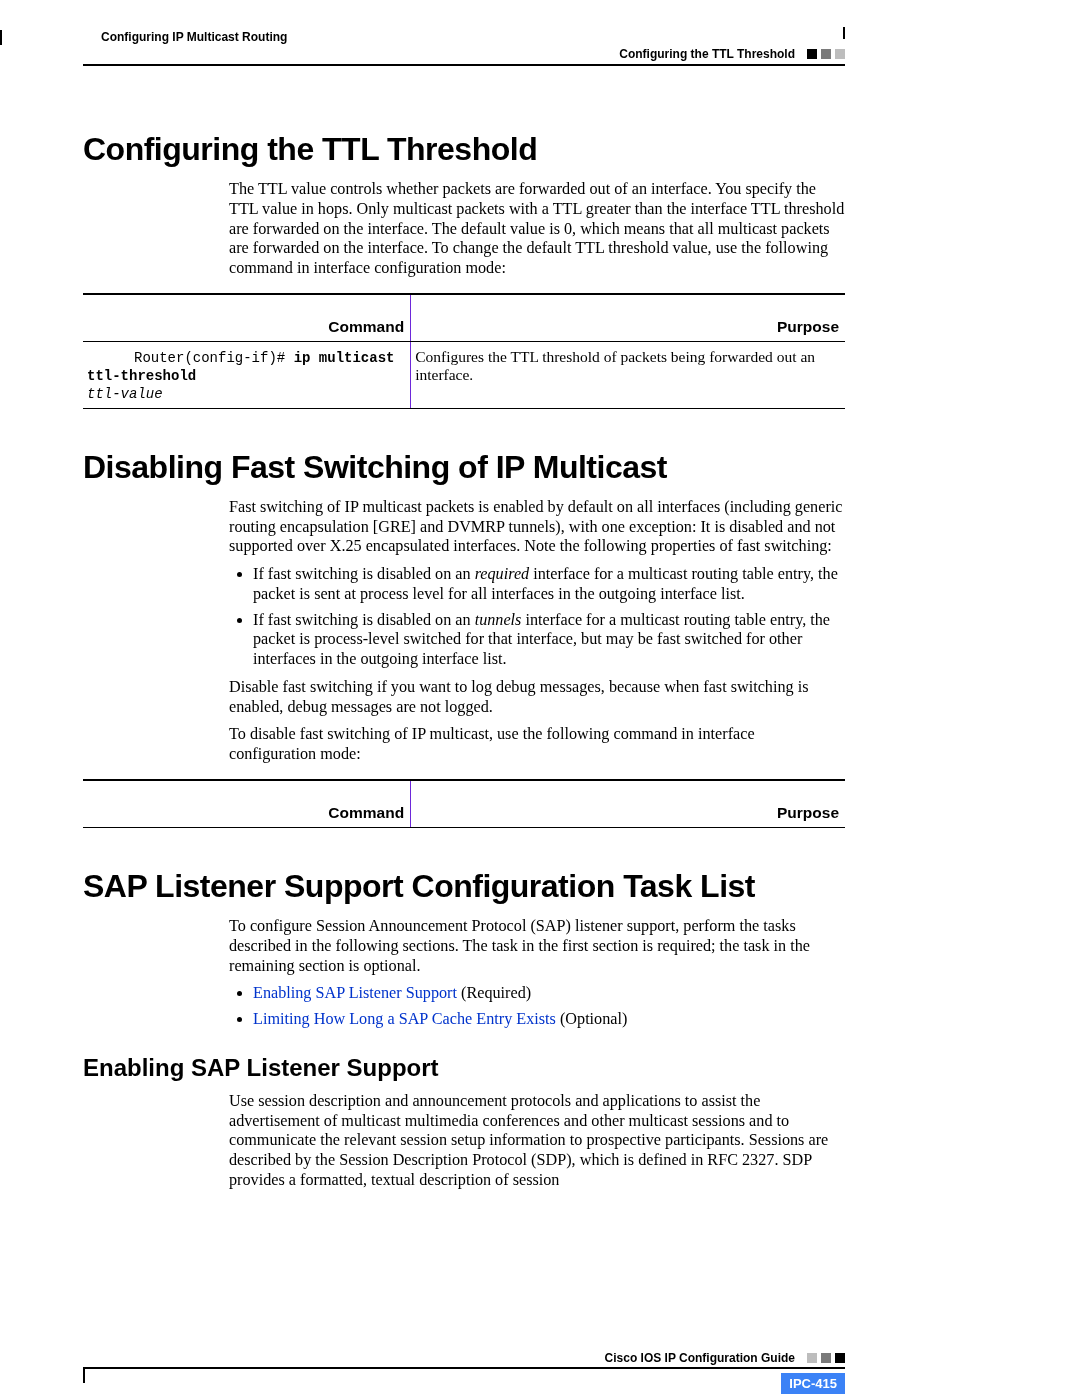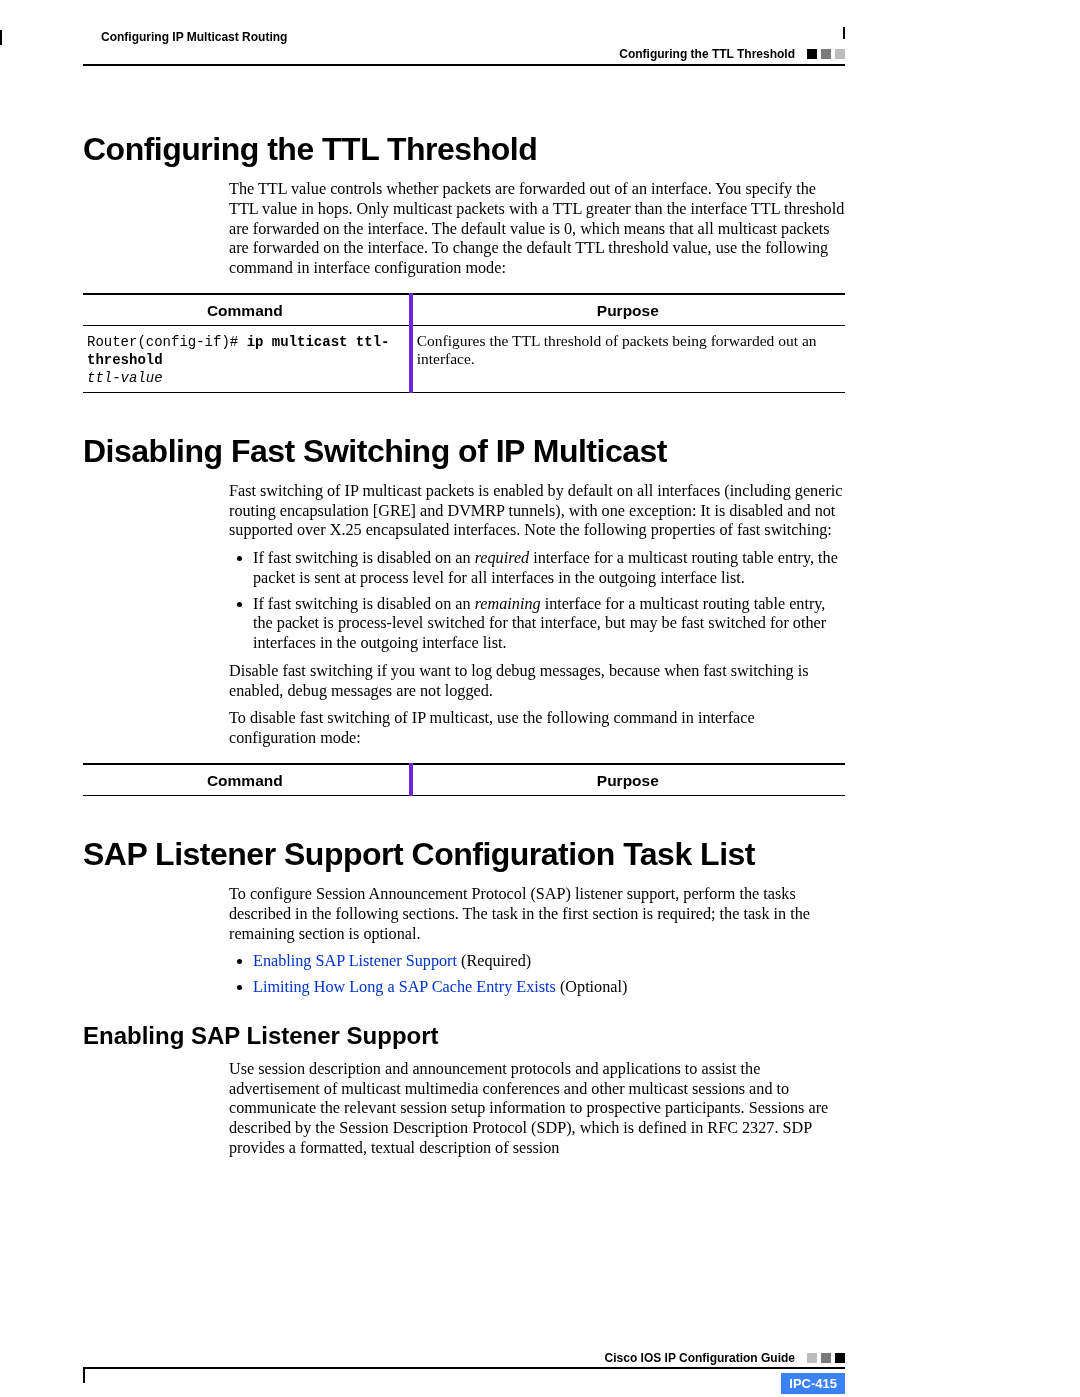--- a/index.html
+++ b/index.html
@@ -88,34 +88,34 @@
   
   table.cmd {
     width: 100%;
     border-collapse: collapse;
     margin: 14px 0 6px 0;
     font-size: 15.5px;
   }
   table.cmd th {
     font-family: Arial, Helvetica, sans-serif;
     font-weight: bold;
-    text-align: center;
-    padding: 7px 6px 5px 4px;
+    text-align: right;
+    padding: 23px 6px 5px 4px;
     border-top: 2px solid #000;
     border-bottom: 1px solid #000;
   }
   table.cmd td {
     padding: 6px 6px 6px 4px;
     border-bottom: 1px solid #000;
     vertical-align: top;
   }
   table.cmd td + td, table.cmd th + th {
-    border-left: 4px solid #6d28d9;
-  }
-  .mono { font-family: "Courier New", monospace; font-size: 14px; }
+    border-left: 1px solid #6d28d9;
+  }
+  .mono { font-family: "Courier New", monospace; font-size: 14px; margin-left: 47px; }
   .mono b { font-weight: bold; }
   .mono i { }
 
   
   .ftr {
     position: absolute;
     left: 83px; right: 75px;
     bottom: 28px;
   }
   .ftr-line {
@@ -194,21 +194,21 @@
     </table>
 
   <div class="h1 tight-top">Disabling Fast Switching of IP Multicast</div>
   <div class="body-block">
     <p>Fast switching of IP multicast packets is enabled by default on all interfaces (including generic routing encapsulation [GRE] and DVMRP tunnels), with one exception: It is disabled and not supported over X.25 encapsulated interfaces. Note the following properties of fast switching:</p>
     <ul class="bul">
       <li>
         <span>If fast switching is disabled on an </span><span class="ital">required</span><span> interface for a multicast routing table entry, the packet is sent at process level for all interfaces in the outgoing interface list.</span>
       </li>
       <li>
-        <span>If fast switching is disabled on an </span><span class="ital">remaining</span><span> interface for a multicast routing table entry, the packet is process-level switched for that interface, but may be fast switched for other interfaces in the outgoing interface list.</span>
+        <span>If fast switching is disabled on an </span><span class="ital">tunnels</span><span> interface for a multicast routing table entry, the packet is process-level switched for that interface, but may be fast switched for other interfaces in the outgoing interface list.</span>
       </li>
     </ul>
     <p>Disable fast switching if you want to log debug messages, because when fast switching is enabled, debug messages are not logged.</p>
     <p>To disable fast switching of IP multicast, use the following command in interface configuration mode:</p>
   </div>
 
   <table class="cmd">
     <colgroup>
         <col style="width:43%">
         <col>

